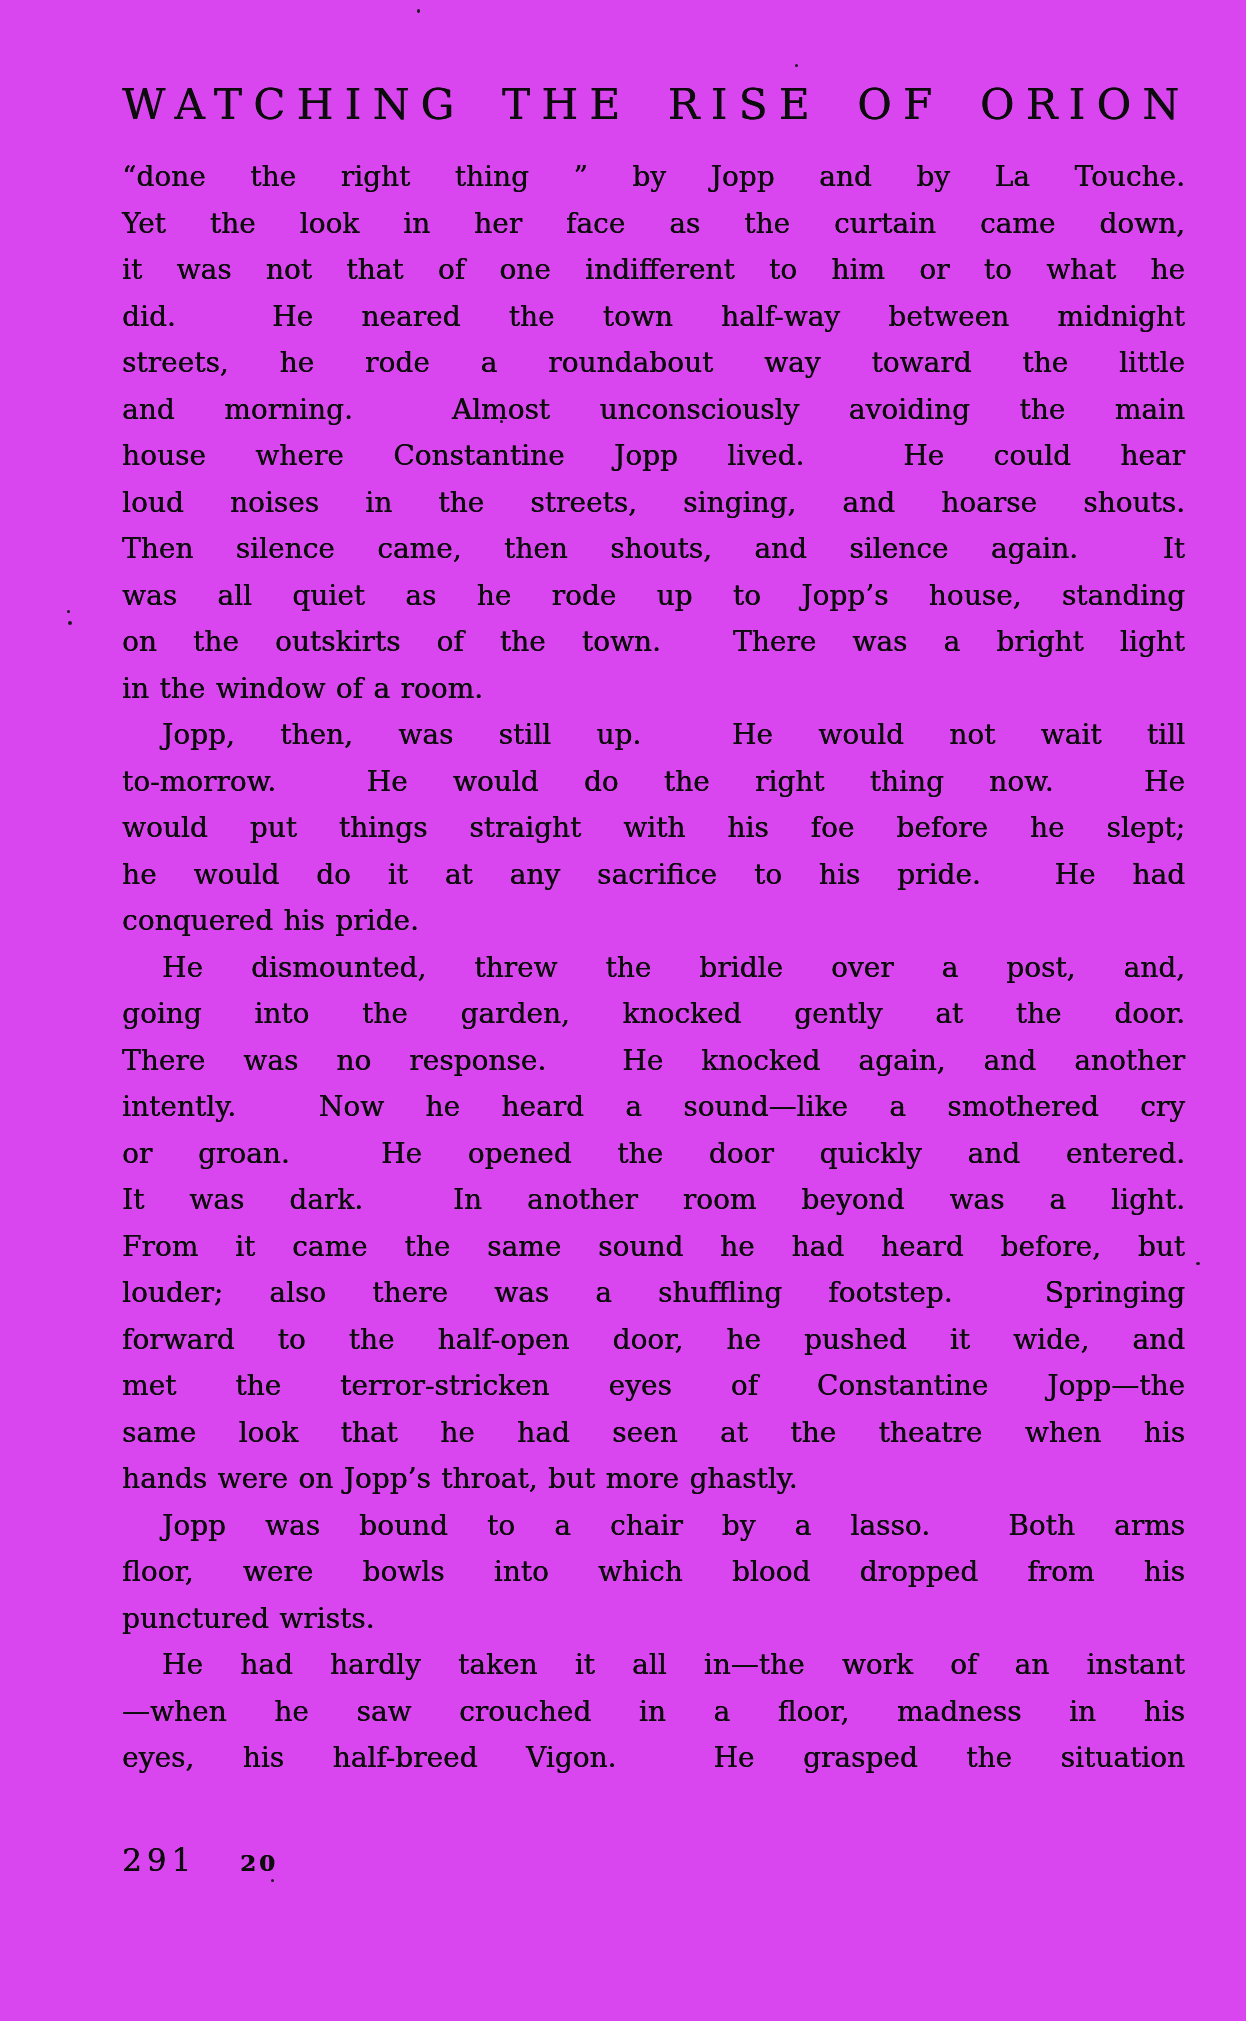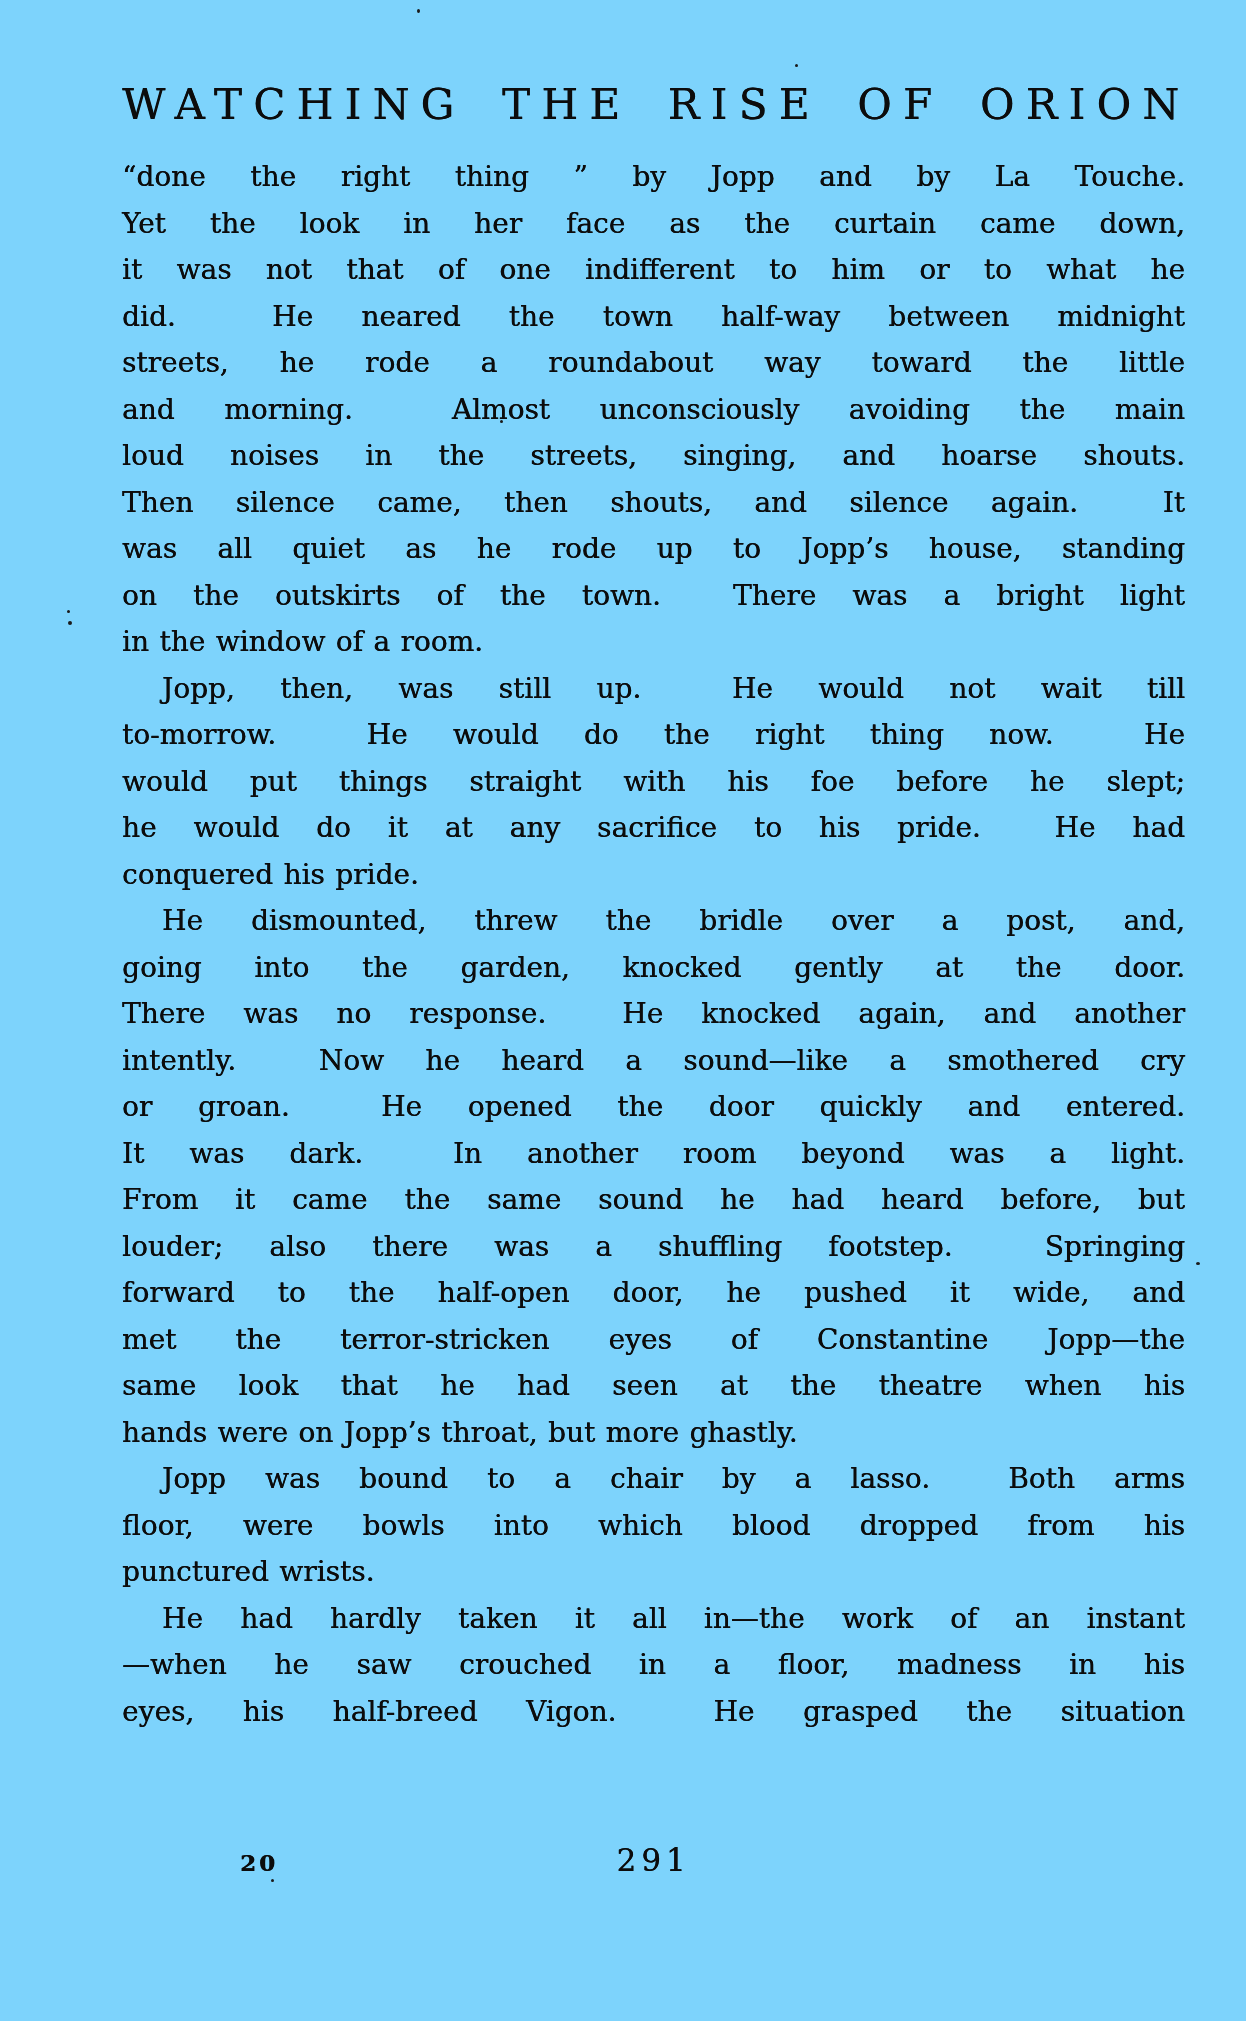--- a/index.html
+++ b/index.html
@@ -4,21 +4,21 @@
 <style>
   html, body {
     margin: 0;
     padding: 0;
     background: #ffffff;
   }
   .page {
     position: relative;
     width: 1246px;
     height: 2021px;
-    background: #7dd3fc;
+    background: #d946ef;
     overflow: hidden;
     font-family: "DejaVu Serif", "Liberation Serif", serif;
     color: #0c0c0c;
   }
   .running-head {
     position: absolute;
     top: 84px;
     left: 122px;
     width: 1063px;
     margin: 0;
@@ -60,21 +60,21 @@
     font-weight: bold;
     letter-spacing: 3px;
     line-height: 23px;
     text-shadow: 0.4px 0 0 currentColor;
   }
   .page-number {
     position: absolute;
     top: 1845px;
     left: 122px;
     width: 1063px;
-    text-align: center;
+    text-align: left;
     font-size: 31px;
     line-height: 31px;
     letter-spacing: 5px;
     text-shadow: 0.4px 0 0 currentColor;
   }
   .speck {
     position: absolute;
     background: #1a1a1a;
     border-radius: 50%;
   }
@@ -93,20 +93,21 @@
 
   <h1 class="running-head">WATCHING THE RISE OF ORION</h1>
 
   <main class="body-text" id="body-text">
       <div class="line">“done the right thing ” by Jopp and by La Touche.</div>
       <div class="line">Yet the look in her face as the curtain came down,</div>
       <div class="line">it was not that of one indifferent to him or to what he</div>
       <div class="line">did.  He neared the town half-way between midnight</div>
       <div class="line">streets, he rode a roundabout way toward the little</div>
       <div class="line">and morning.  Almost unconsciously avoiding the main</div>
+      <div class="line">house where Constantine Jopp lived.  He could hear</div>
       <div class="line">loud noises in the streets, singing, and hoarse shouts.</div>
       <div class="line">Then silence came, then shouts, and silence again.  It</div>
       <div class="line">was all quiet as he rode up to Jopp’s house, standing</div>
       <div class="line">on the outskirts of the town.  There was a bright light</div>
       <div class="line para-end">in the window of a room.</div>
       <div class="line indent">Jopp, then, was still up.  He would not wait till</div>
       <div class="line">to-morrow.  He would do the right thing now.  He</div>
       <div class="line">would put things straight with his foe before he slept;</div>
       <div class="line">he would do it at any sacrifice to his pride.  He had</div>
       <div class="line para-end">conquered his pride.</div>

